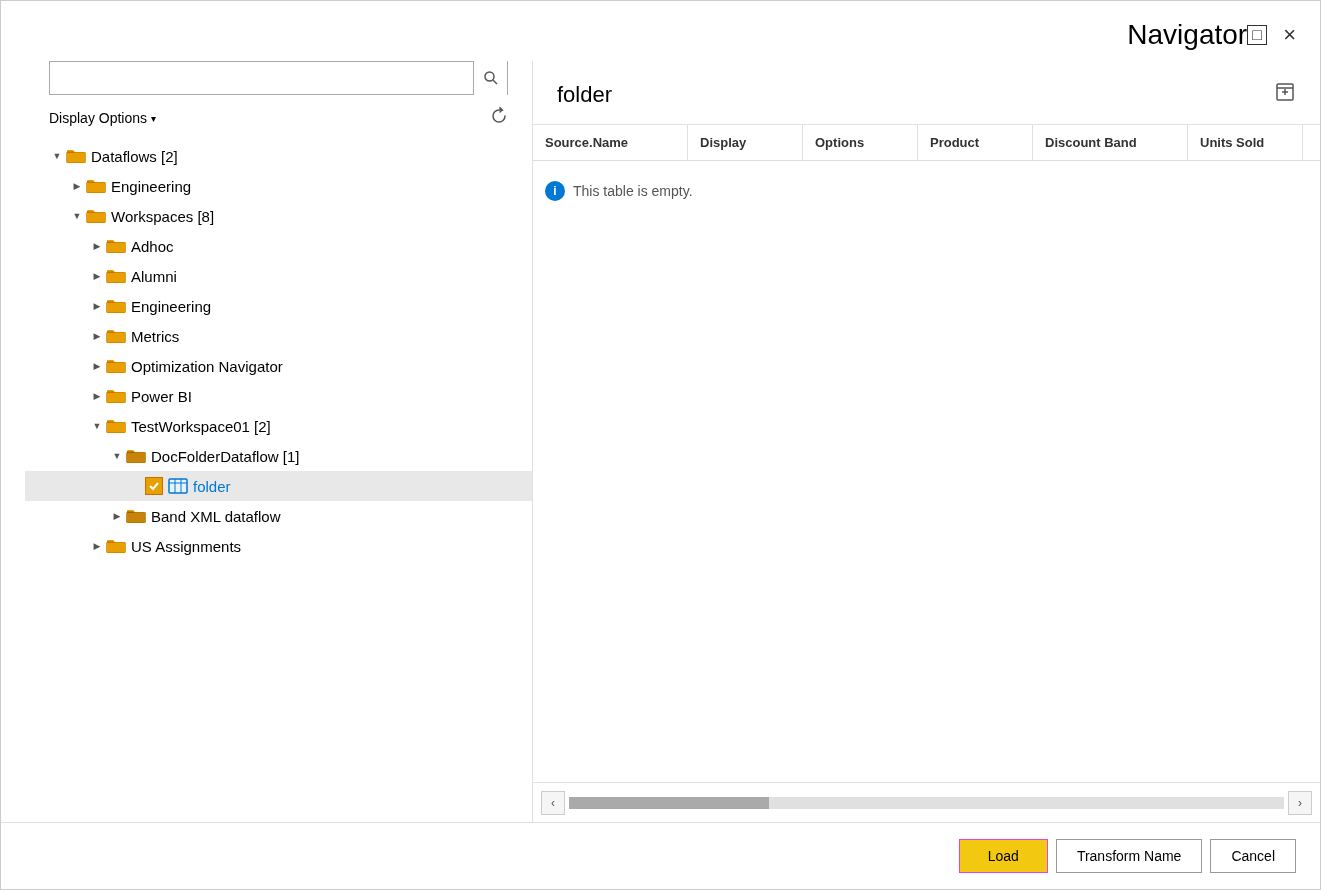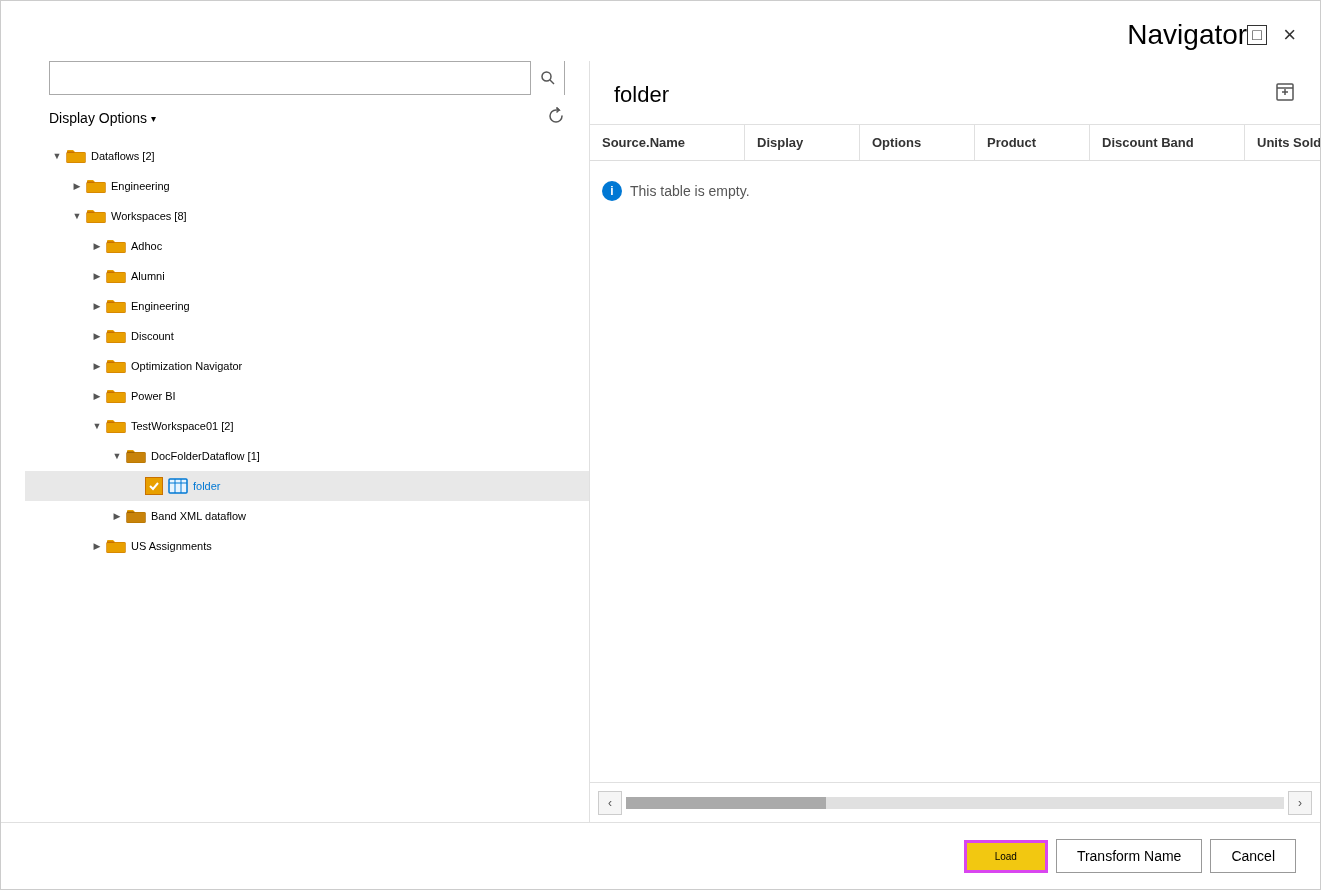--- a/index.html
+++ b/index.html
@@ -47,21 +47,21 @@
     }
 
     .main-content {
       display: flex;
       flex: 1;
       overflow: hidden;
     }
 
     
     .left-panel {
-      width: 589px;
+      width: 532px;
       border-right: 1px solid #e0e0e0;
       display: flex;
       flex-direction: column;
       padding: 0;
     }
 
     .search-bar {
       padding: 0 24px 0 48px;
       margin-bottom: 12px;
     }
@@ -162,21 +162,21 @@
       flex-shrink: 0;
     }
 
     .folder-svg {
       width: 20px;
       height: 16px;
       fill: #E8A000;
     }
 
     .item-label {
-      font-size: 11px;
+      font-size: 15px;
       color: #000;
       margin-left: 4px;
     }
 
     .item-label.blue {
       color: #0078d4;
     }
 
     .checkbox-icon {
       width: 18px;
@@ -337,23 +337,23 @@
       display: flex;
       justify-content: flex-end;
       align-items: center;
       padding: 16px 24px;
       gap: 8px;
       border-top: 1px solid #e0e0e0;
     }
 
     .btn-load {
       background: #F2C811;
-      border: 3px solid #d946ef;
+      border: 1px solid #d946ef;
       padding: 8px 28px;
-      font-size: 10px;
+      font-size: 14px;
       cursor: pointer;
       font-weight: 400;
     }
 
     .btn-secondary {
       background: #fff;
       border: 1px solid #999;
       padding: 8px 20px;
       font-size: 14px;
       cursor: pointer;
@@ -471,21 +471,21 @@
           </div>
           <div class="tree-item" style="padding-left: 64px;">
             <span class="chevron">▶</span>
             <div class="folder-icon">
               <svg class="folder-svg" viewBox="0 0 20 16" fill="#E8A000" xmlns="http://www.w3.org/2000/svg">
         <path d="M1 3a1 1 0 011-1h5l2 2h9a1 1 0 011 1v9a1 1 0 01-1 1H2a1 1 0 01-1-1V3z"></path>
         <rect x="0.5" y="4.5" width="19" height="10" rx="0.5" fill="#E8A000" stroke="#c87000" stroke-width="0.5"></rect>
         <path d="M1 3.5h6.5l1.5 1.5H1V3.5z" fill="#c87000"></path>
       </svg>
             </div>
-            <span class="item-label">Discount</span>
+            <span class="item-label">Metrics</span>
           </div>
           <div class="tree-item" style="padding-left: 64px;">
             <span class="chevron">▶</span>
             <div class="folder-icon">
               <svg class="folder-svg" viewBox="0 0 20 16" fill="#E8A000" xmlns="http://www.w3.org/2000/svg">
         <path d="M1 3a1 1 0 011-1h5l2 2h9a1 1 0 011 1v9a1 1 0 01-1 1H2a1 1 0 01-1-1V3z"></path>
         <rect x="0.5" y="4.5" width="19" height="10" rx="0.5" fill="#E8A000" stroke="#c87000" stroke-width="0.5"></rect>
         <path d="M1 3.5h6.5l1.5 1.5H1V3.5z" fill="#c87000"></path>
       </svg>
             </div>

